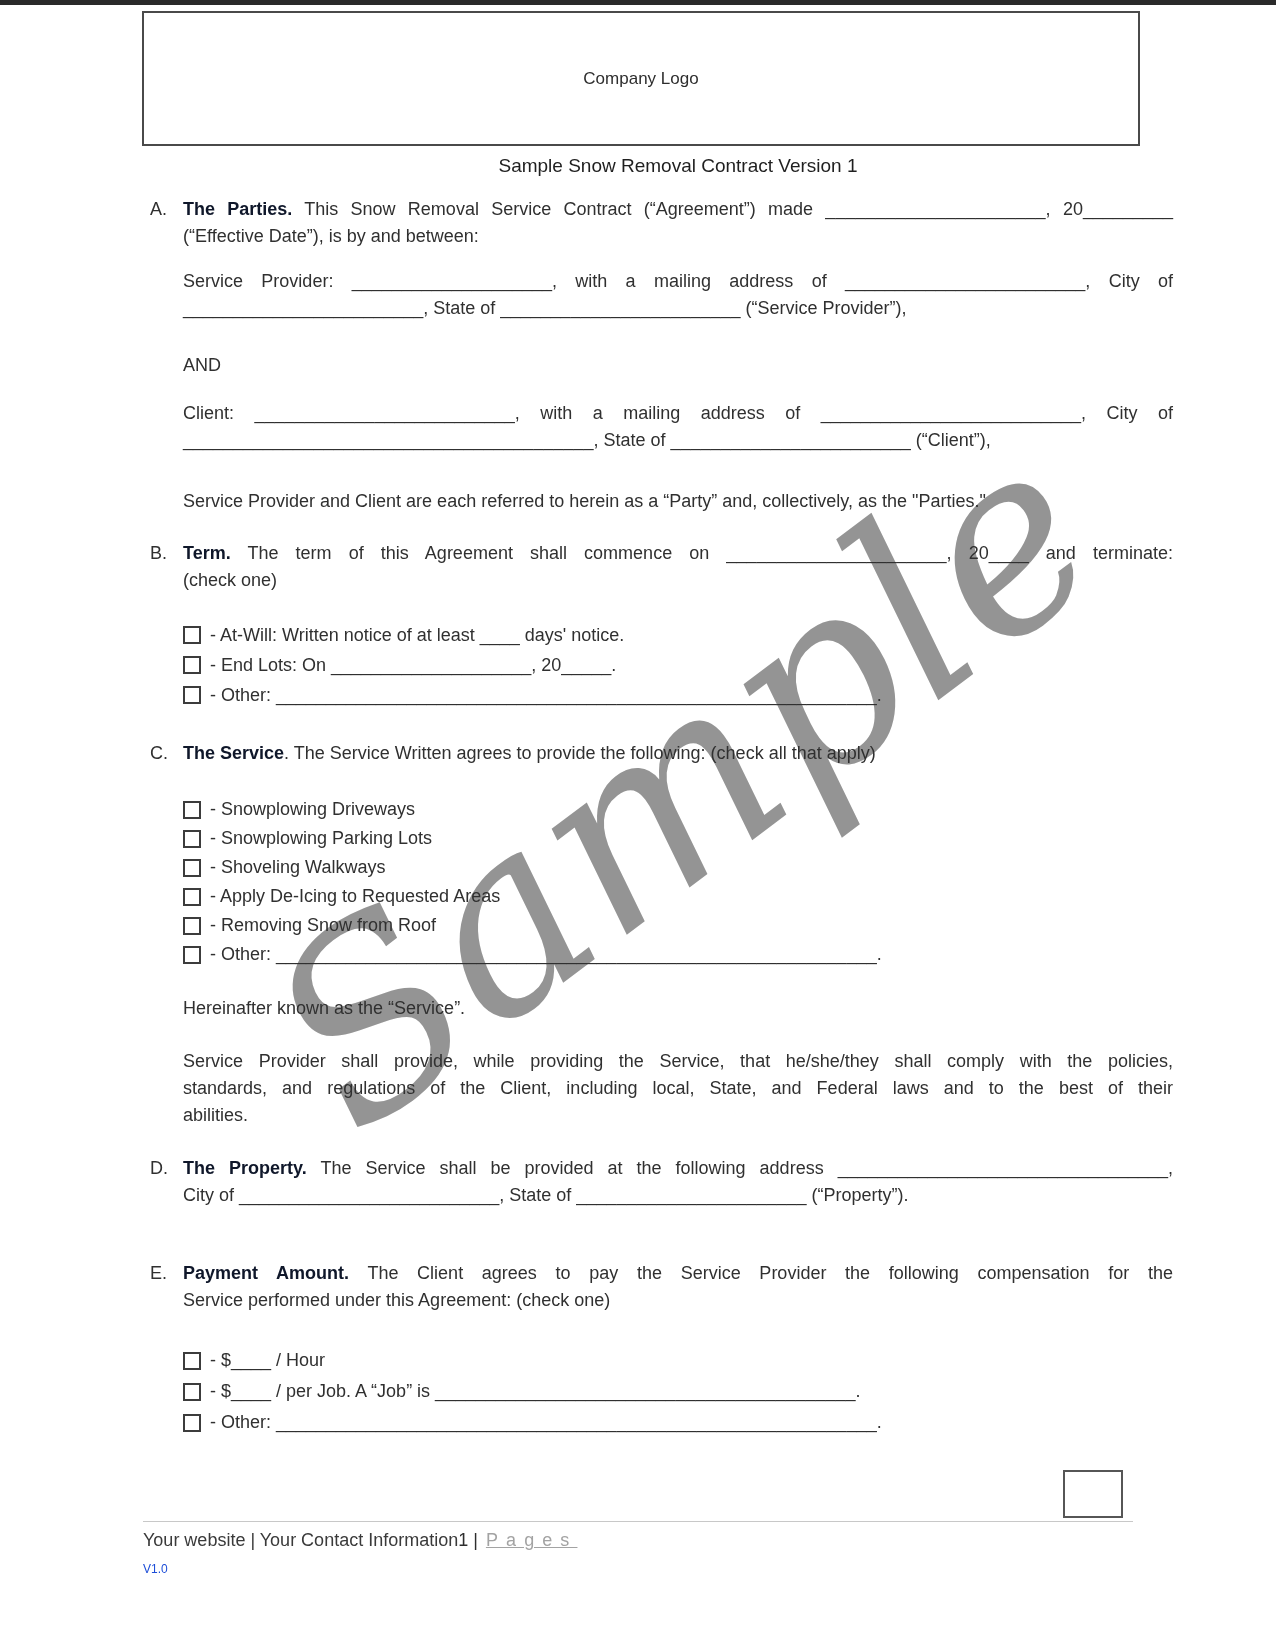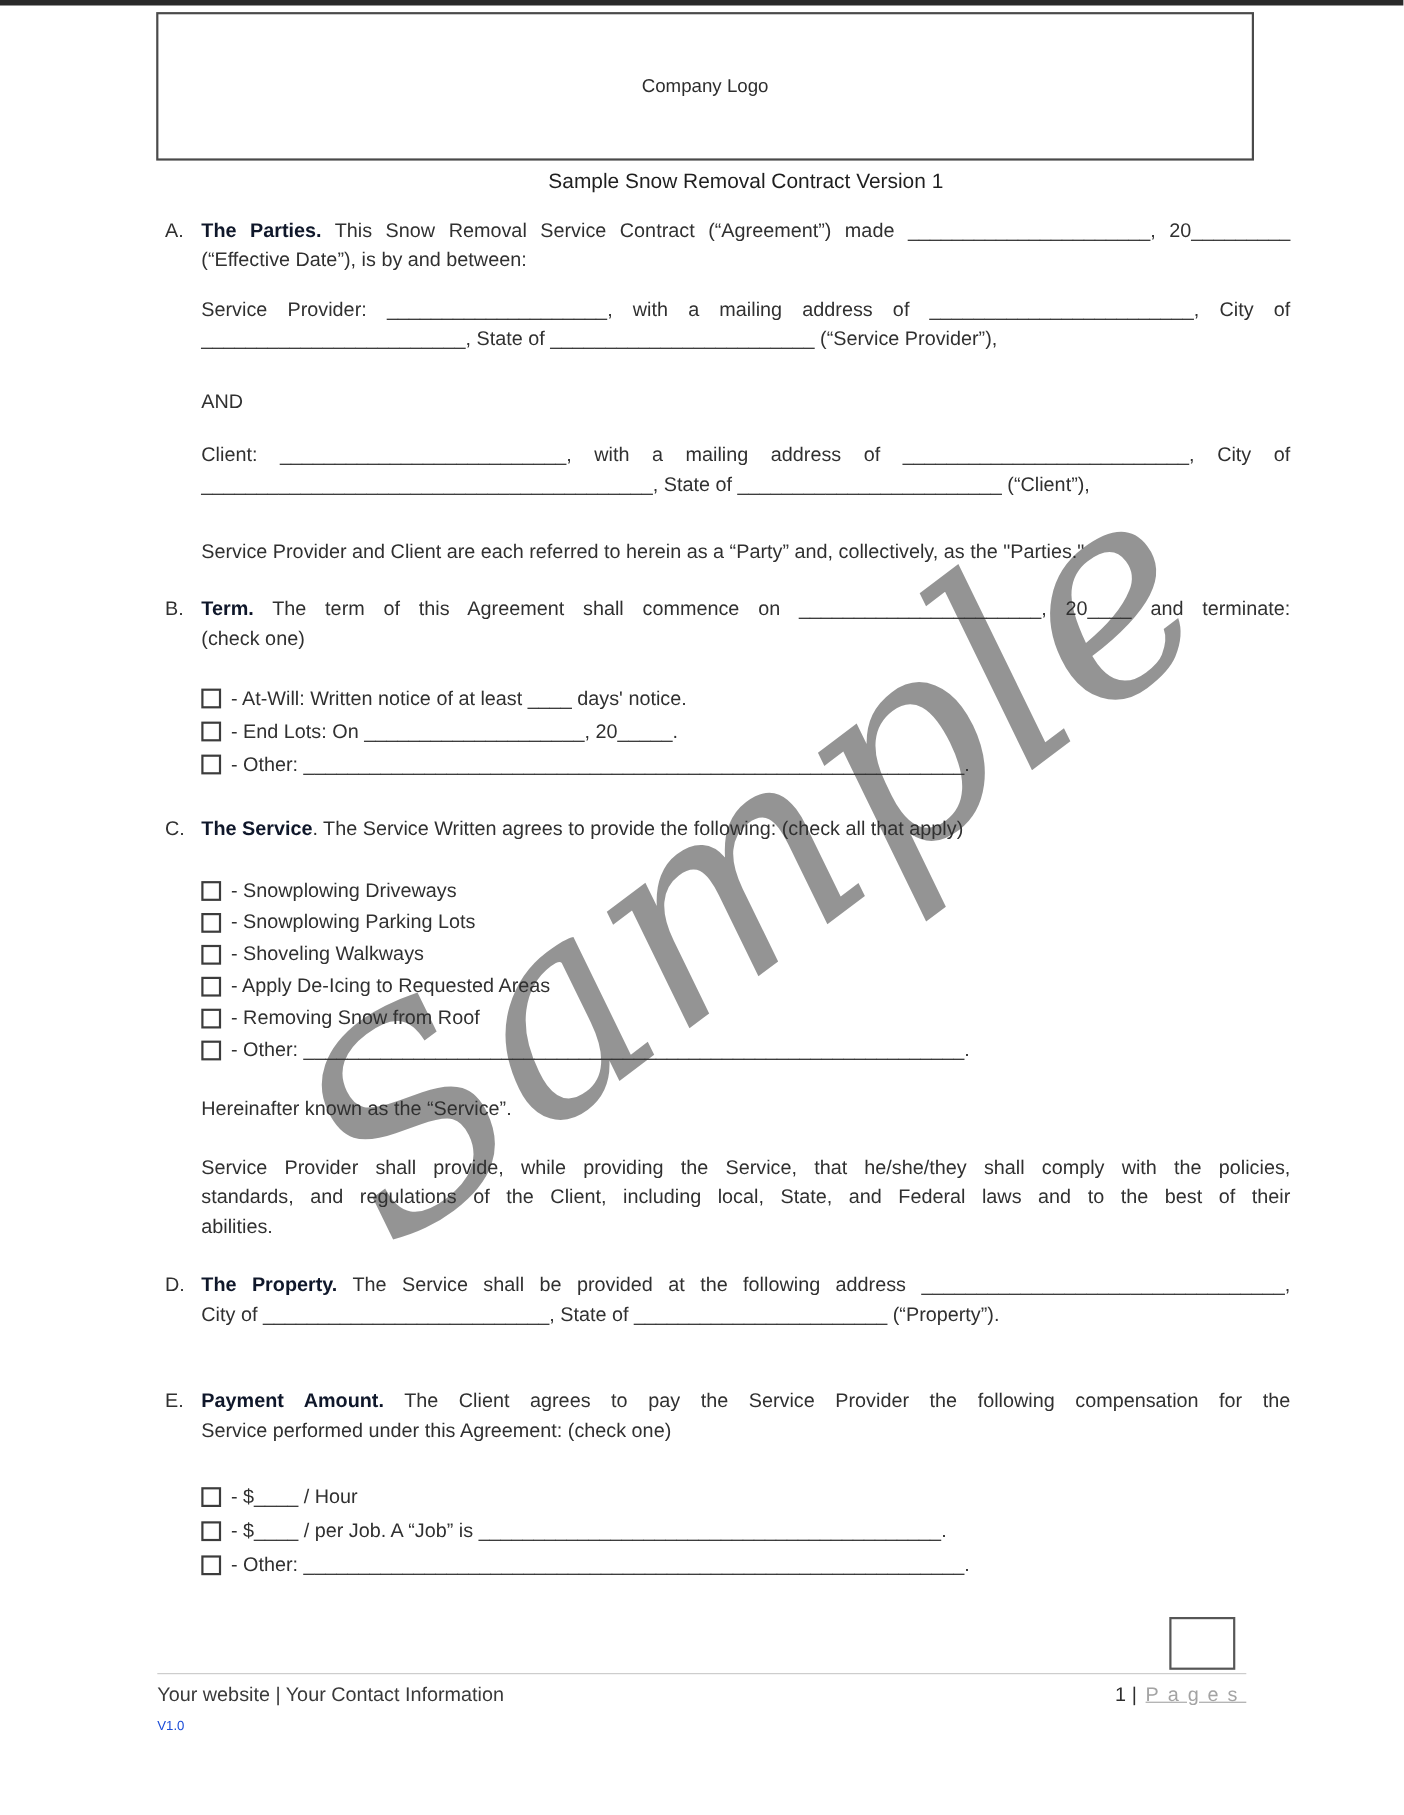--- a/index.html
+++ b/index.html
@@ -26,21 +26,21 @@
   .watermark{position:absolute;left:210px;top:635px;z-index:0;
              font-family:"DejaVu Serif",serif;font-style:italic;font-weight:500;
              font-size:250px;line-height:300px;color:#8c8c8c;opacity:.92;
              transform:rotate(-37deg);transform-origin:center;white-space:nowrap;}
   .content{position:relative;z-index:1;}
   .corner-box{position:absolute;left:1063px;top:1470px;width:56px;height:44px;
               border:2px solid #565656;background:#fff;z-index:1;}
   .footer-divider{position:absolute;left:143px;top:1521px;width:990px;height:0;
                   border-top:1px solid #c8c8c8;z-index:1;}
   .footer{position:absolute;left:143px;top:1527px;width:990px;display:flex;
-          justify-content:space-between;font-size:18px;line-height:27px;color:#3a3a3a;z-index:1;gap:14px;}
+          font-size:18px;line-height:27px;color:#3a3a3a;z-index:1;}
   .footer-right{color:#2e2e2e;}
   .pages-label{color:#a3a3a3;letter-spacing:0.45em;margin-left:8px;text-decoration:underline;}
   .version{position:absolute;left:143px;top:1556px;font-size:12px;line-height:27px;color:#1d4ed8;z-index:1;}
   
   .mt17{margin-top:17px;}.mt18{margin-top:18px;}.mt21{margin-top:21px;}.mt25{margin-top:25px;}
   .mt26{margin-top:26px;}.mt28{margin-top:28px;}.mt30{margin-top:30px;}.mt31{margin-top:31px;}
   .mt34{margin-top:34px;}.mt51{margin-top:51px;}
 </style>
 </head>
 <body>

